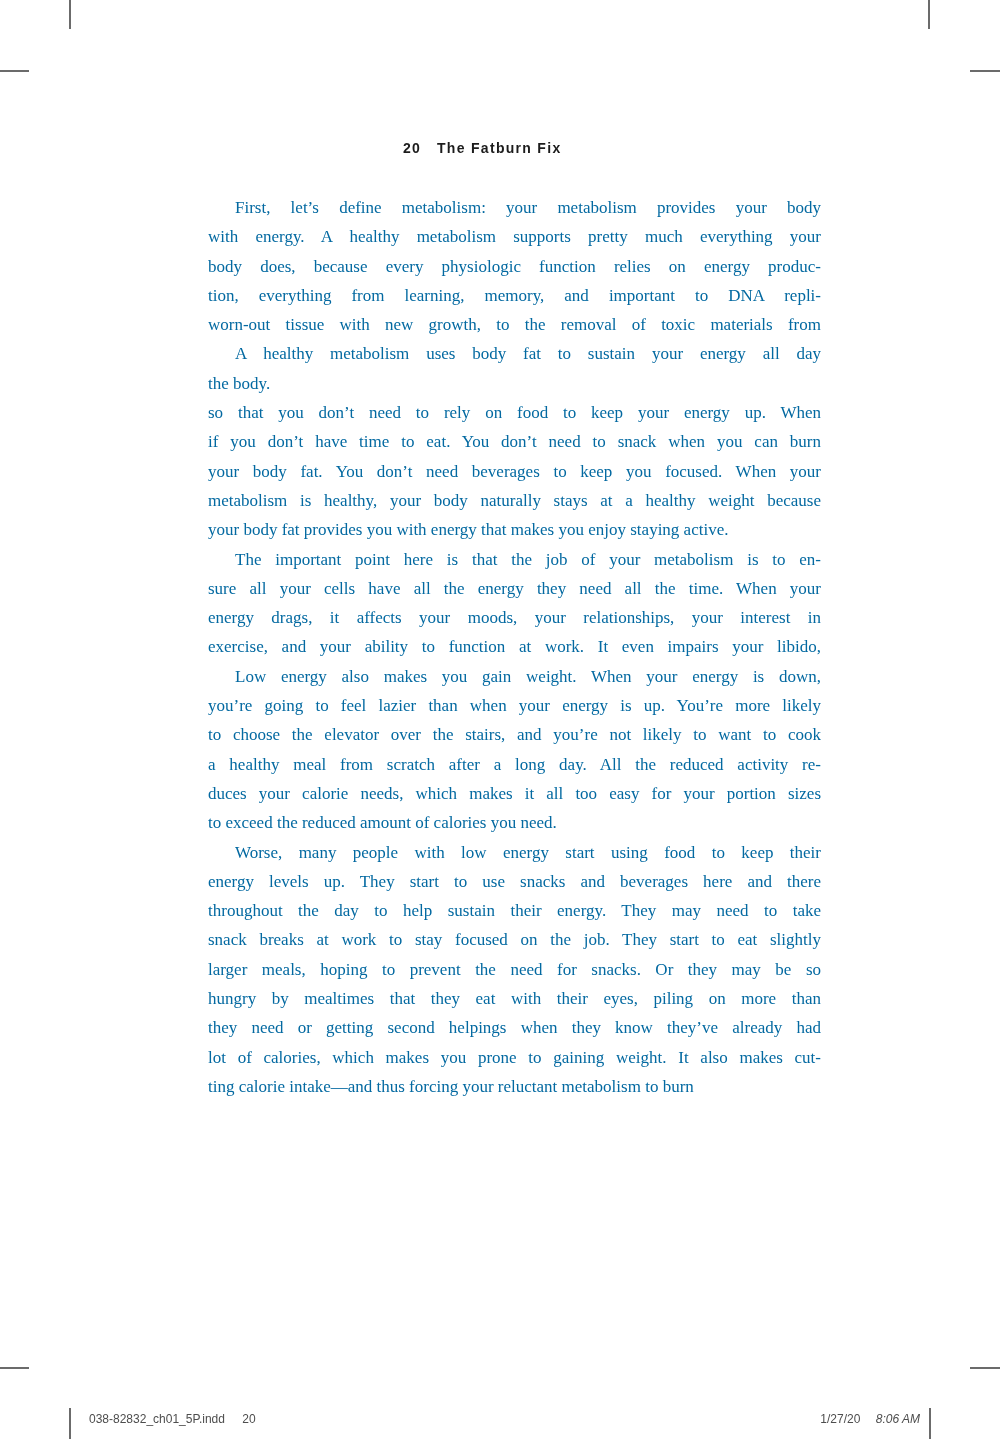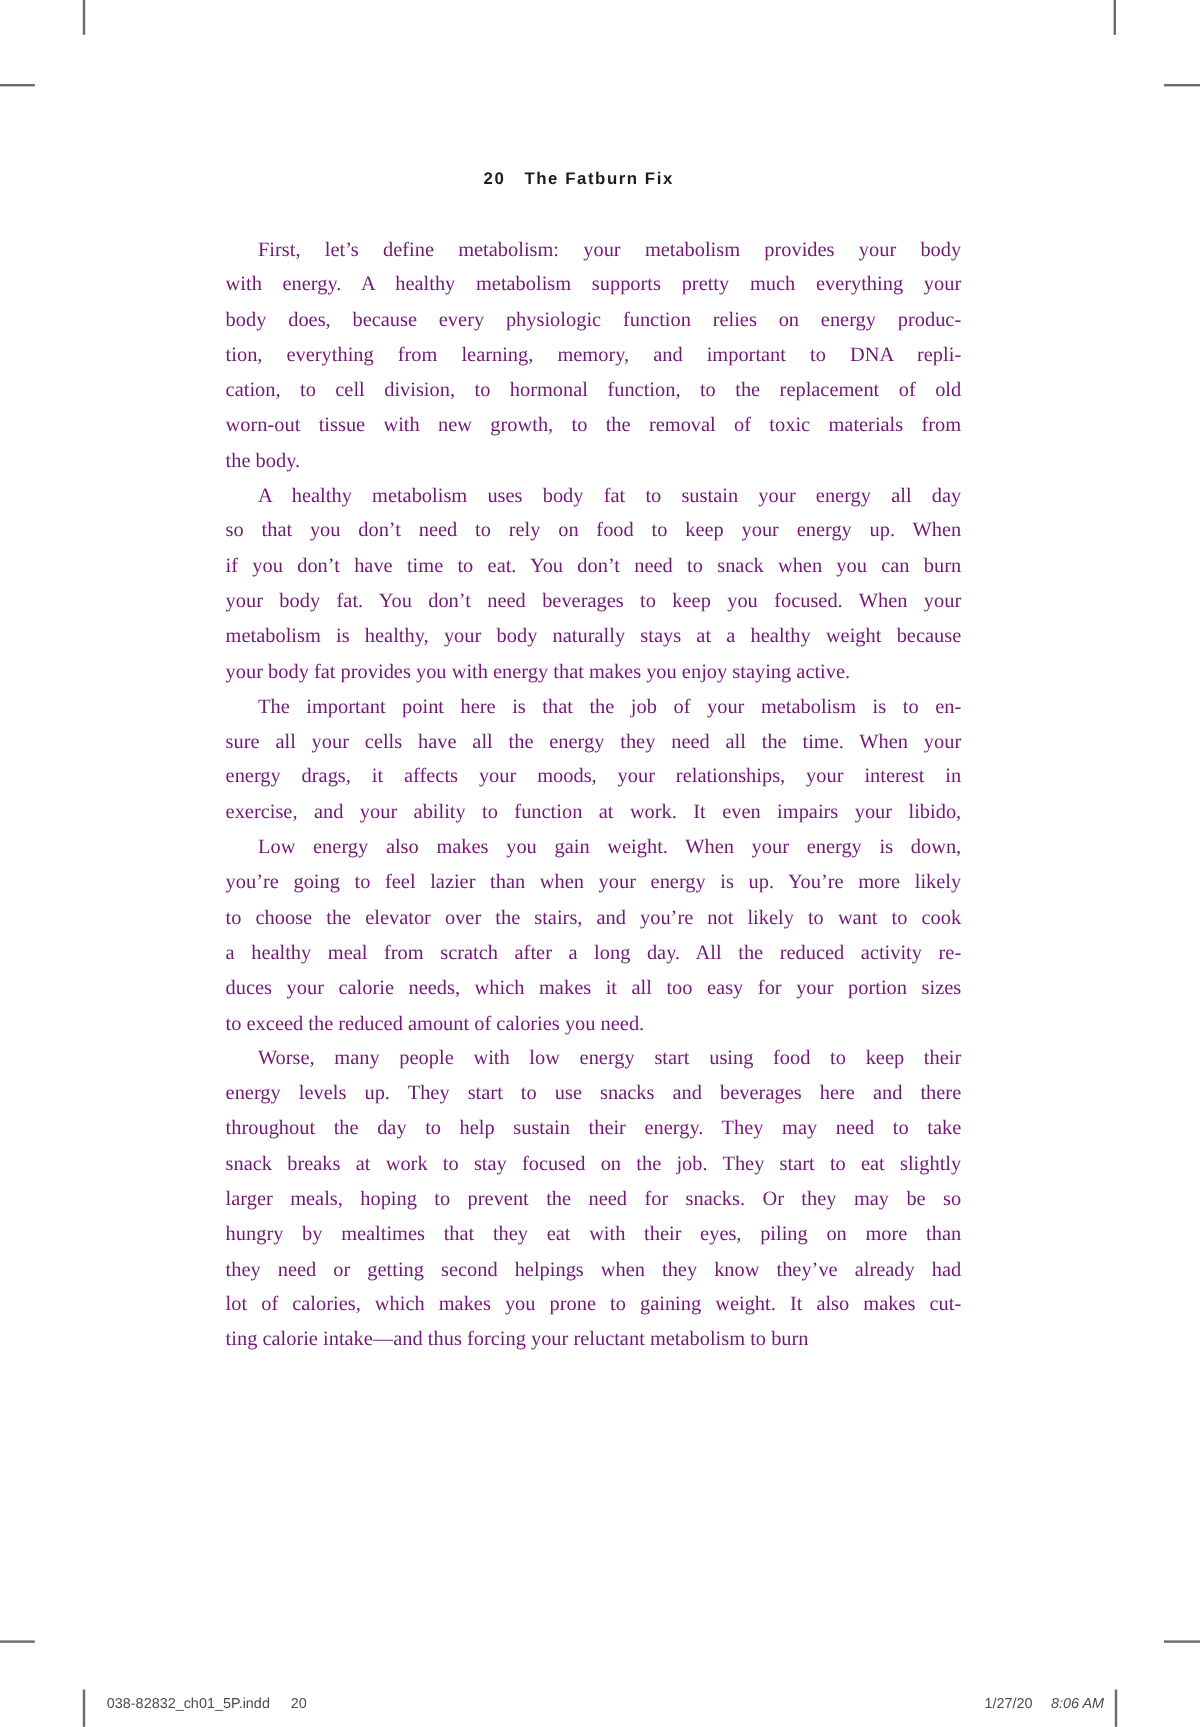--- a/index.html
+++ b/index.html
@@ -29,24 +29,24 @@
     position: absolute; top: 141px; left: 0; width: 1000px;
     font-family: "Liberation Sans", sans-serif;
     font-weight: bold; font-size: 14px; line-height: 15px;
     letter-spacing: 1.3px; color: #1c1c1c;
   }
   .running-head .folio { position: absolute; left: 403px; }
   .running-head .title { position: absolute; left: 437px; }
 
   
   .body-text {
-    position: absolute; left: 188px; top: 193px; width: 613px;
+    position: absolute; left: 208px; top: 193px; width: 613px;
     font-family: "Liberation Serif", serif;
     font-size: 17px; line-height: 29.3px;
-    color: #701a75;
+    color: #0369a1;
   }
   .line { text-align: justify; text-align-last: justify; }
   .line.last { text-align-last: left; }
   .line.first { text-indent: 27px; }
 
   
   .slug {
     position: absolute; top: 1412px; left: 0; width: 1000px;
     font-family: "Liberation Sans", sans-serif;
     font-size: 12px; line-height: 14px; color: #4d4d4d;
@@ -73,24 +73,23 @@
   <div class="running-head">
     <span class="folio">20</span>
     <span class="title">The Fatburn Fix</span>
   </div>
 
   <div class="body-text">
       <div class="line first">First, let’s define metabolism: your metabolism provides your body</div>
       <div class="line">with energy. A healthy metabolism supports pretty much everything your</div>
       <div class="line">body does, because every physiologic function relies on energy produc-</div>
       <div class="line">tion, everything from learning, memory, and important to DNA repli-</div>
-      <div class="line">cation, to cell division, to hormonal function, to the replacement of old</div>
       <div class="line">worn-out tissue with new growth, to the removal of toxic materials from</div>
+      <div class="line first">A healthy metabolism uses body fat to sustain your energy all day</div>
       <div class="line last">the body.</div>
-      <div class="line first">A healthy metabolism uses body fat to sustain your energy all day</div>
       <div class="line">so that you don’t need to rely on food to keep your energy up. When</div>
       <div class="line">if you don’t have time to eat. You don’t need to snack when you can burn</div>
       <div class="line">your body fat. You don’t need beverages to keep you focused. When your</div>
       <div class="line">metabolism is healthy, your body naturally stays at a healthy weight because</div>
       <div class="line last">your body fat provides you with energy that makes you enjoy staying active.</div>
       <div class="line first">The important point here is that the job of your metabolism is to en-</div>
       <div class="line">sure all your cells have all the energy they need all the time. When your</div>
       <div class="line">energy drags, it affects your moods, your relationships, your interest in</div>
       <div class="line">exercise, and your ability to function at work. It even impairs your libido,</div>
       <div class="line first">Low energy also makes you gain weight. When your energy is down,</div>

